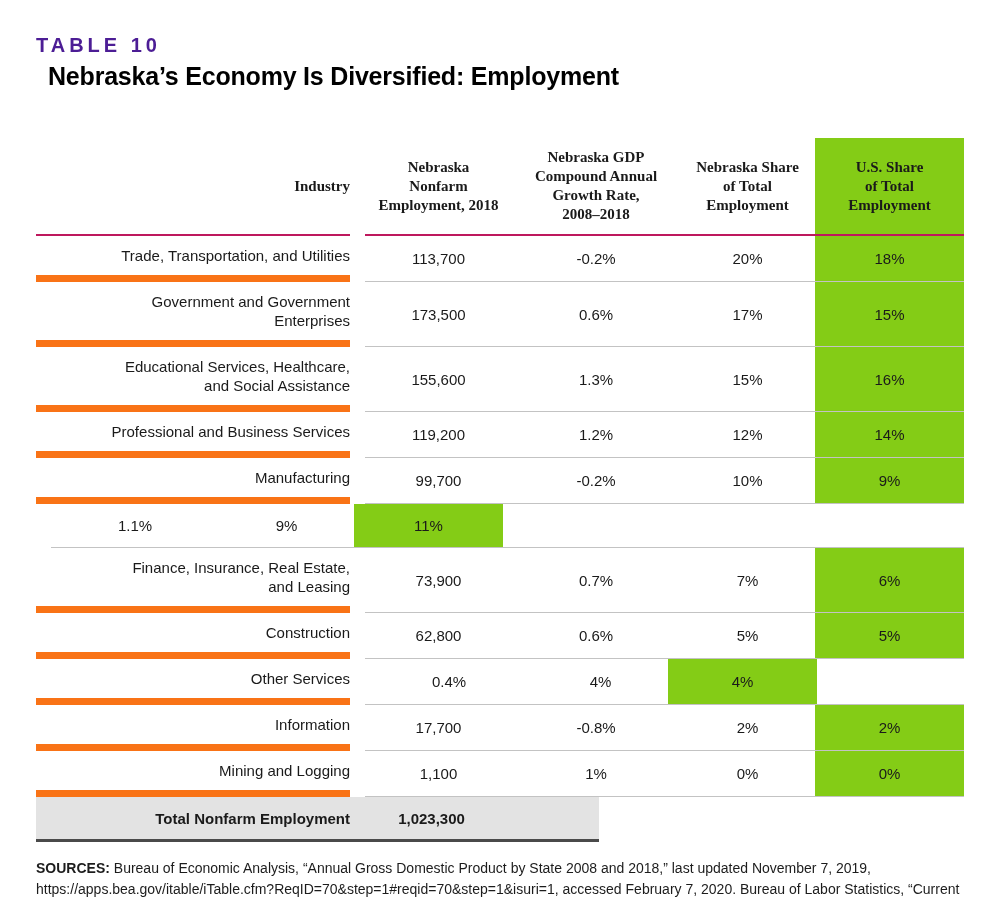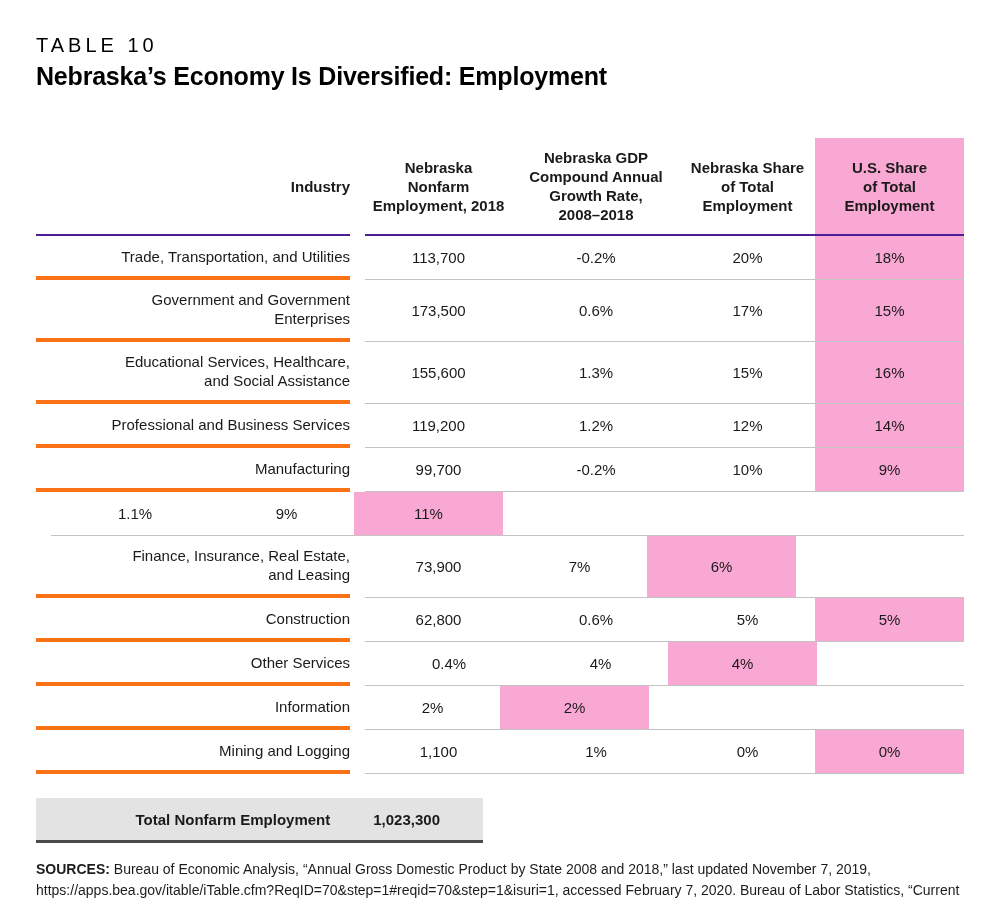--- a/index.html
+++ b/index.html
@@ -5,61 +5,60 @@
   html, body { margin: 0; padding: 0; background: #ffffff; }
   body {
     width: 1000px; height: 903px; overflow: hidden;
     font-family: "Liberation Sans", "DejaVu Sans", sans-serif;
     color: #1a1a1a;
     -webkit-font-smoothing: antialiased;
   }
   .page { padding: 33px 36px 0 36px; }
 
   .table-label {
-    font-size: 20px; font-weight: 400; letter-spacing: 4px;
-    color: #000000; line-height: 24px;
+    font-size: 20px; font-weight: 700; letter-spacing: 4px;
+    color: #4c1d95; line-height: 24px;
   }
   .page-title {
-    margin: 4px 0 0 0;
+    margin: 4px 0 0 12px;
     font-size: 25px; font-weight: 700; color: #000;
     line-height: 30px; letter-spacing: -0.2px;
   }
 
   .nebraska-table { width: 928px; margin-top: 47px; }
 
   .row { display: flex; align-items: stretch; }
   .cell {
     display: flex; align-items: center; justify-content: center;
     text-align: center; font-size: 15px; line-height: 19px;
     box-sizing: border-box; padding: 10px 0;
     white-space: pre-line;
   }
   .industry-col {
     width: 314px; justify-content: flex-end; text-align: right;
-    border-bottom: 4px solid #f97316;
+    border-bottom: 7px solid #f97316;
   }
   .col-gap { width: 15px; }
   .data-cols { flex: 1; display: flex; border-bottom: 1px solid #c3c3c3; }
   .c2 { width: 147px; }
   .c3 { width: 168px; }
   .c4 { width: 135px; }
   .c5 { width: 149px; }
-  .shaded { background: #f9a8d4; }
+  .shaded { background: #84cc16; }
 
   .header-row .cell { font-weight: 700; min-height: 83px; }
   .header-row .industry-col,
-  .header-row .data-cols { border-bottom: 2px solid #4c1d95; }
+  .header-row .data-cols { border-bottom: 2px solid #be185d; font-family: Liberation Serif, serif; }
 
   .body-row .cell { min-height: 43px; }
 
   .total-row {
-    display: flex; width: 447px; min-height: 42px;
+    display: flex; width: 563px; min-height: 42px;
     background: #e3e3e3; border-bottom: 3px solid #4a4a4a;
     box-sizing: border-box;
-    margin-top: 24px;
   }
   .total-row .cell { font-weight: 700; min-height: 42px; }
   .total-label { width: 314px; justify-content: flex-end; text-align: right; border-bottom: none; }
   .total-value { width: 163px; }
 
   .footer { margin-top: 16px; width: 928px; font-size: 14px; line-height: 21px; color: #1c1c1c; }
   .footer p { margin: 0; overflow-wrap: break-word; word-break: break-word; }
   .bold { font-weight: 700; }
 </style>
 </head>
@@ -158,20 +157,21 @@
       <div class="cell c5 shaded">11%</div>
     </div>
   </div>
 
   <div class="row body-row">
     <div class="cell industry-col">Finance, Insurance, Real Estate,
 and Leasing</div>
     <div class="col-gap"></div>
     <div class="data-cols">
       <div class="cell c2">73,900</div>
+      <div class="cell c3">0.7%</div>
       <div class="cell c4">7%</div>
       <div class="cell c5 shaded">6%</div>
     </div>
   </div>
 
   <div class="row body-row">
     <div class="cell industry-col">Construction</div>
     <div class="col-gap"></div>
     <div class="data-cols">
       <div class="cell c2">62,800</div>
@@ -188,20 +188,22 @@
       <div class="cell c3">0.4%</div>
       <div class="cell c4">4%</div>
       <div class="cell c5 shaded">4%</div>
     </div>
   </div>
 
   <div class="row body-row">
     <div class="cell industry-col">Information</div>
     <div class="col-gap"></div>
     <div class="data-cols">
+      <div class="cell c2">17,700</div>
+      <div class="cell c3">-0.8%</div>
       <div class="cell c4">2%</div>
       <div class="cell c5 shaded">2%</div>
     </div>
   </div>
 
   <div class="row body-row">
     <div class="cell industry-col">Mining and Logging</div>
     <div class="col-gap"></div>
     <div class="data-cols">
       <div class="cell c2">1,100</div>

